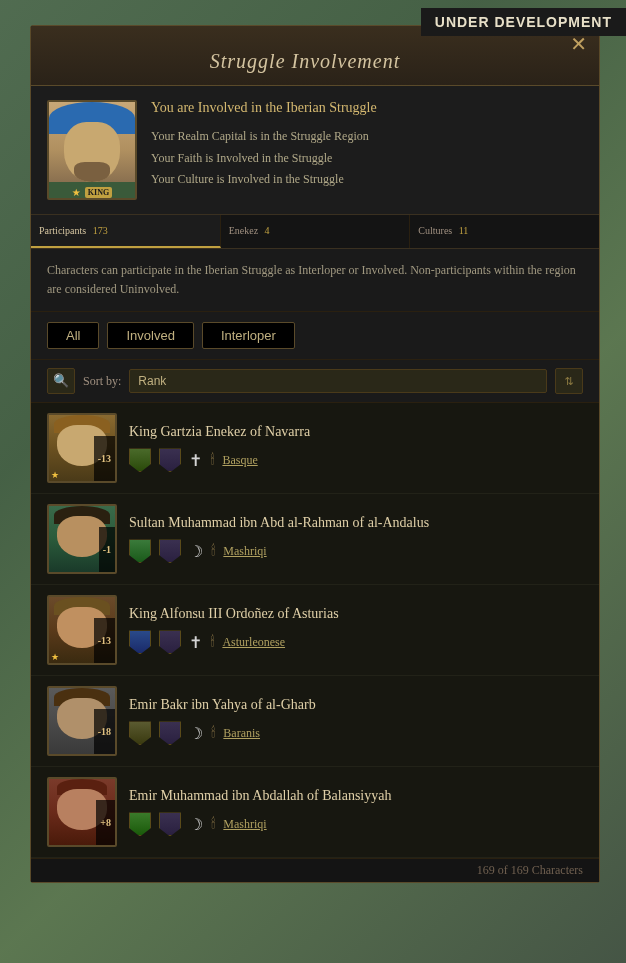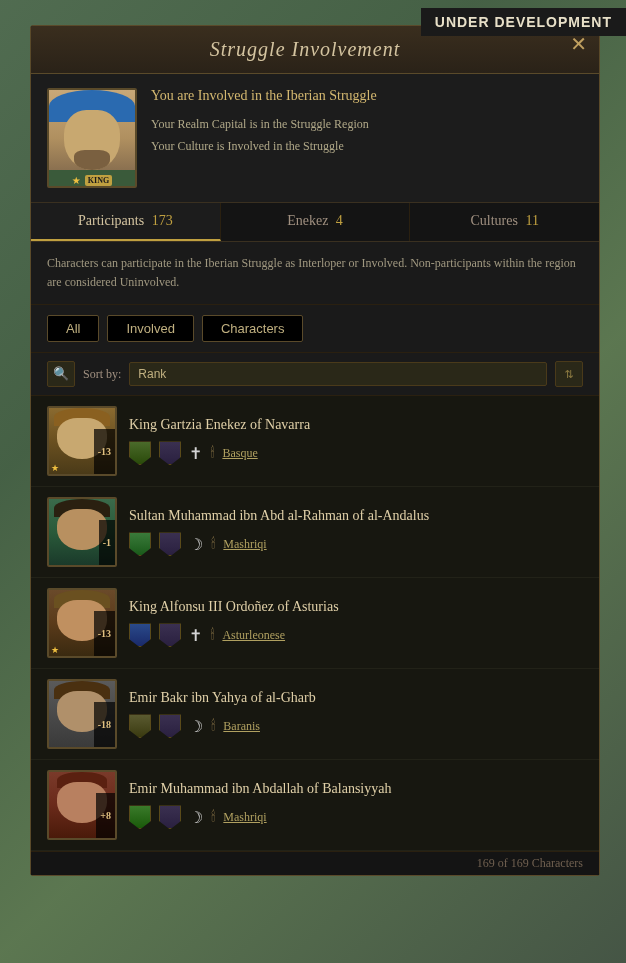--- a/index.html
+++ b/index.html
@@ -40,21 +40,21 @@
       left: 30px;
       width: 570px;
       background: #1c1c1c;
       border: 1px solid #5a4a2a;
       border-radius: 3px;
       z-index: 10;
     }
 
     .panel-header {
       background: linear-gradient(180deg, #3a2e1e 0%, #2a2218 100%);
-      padding: 12px 40px 12px 20px;
+      padding: 24px 40px 12px 20px;
       border-bottom: 1px solid #5a4a2a;
       text-align: center;
       position: relative;
     }
 
     .panel-title {
       color: #d4c4a0;
       font-size: 20px;
       font-style: italic;
       letter-spacing: 1px;
@@ -165,23 +165,22 @@
 
     .tabs-row {
       display: flex;
       background: #141414;
       border-bottom: 1px solid #3a3020;
     }
 
     .tab {
       flex: 1;
       padding: 10px 8px;
-      text-align: center;
       color: #a09080;
-      font-size: 14px;
+      font-size: 10px;
       cursor: pointer;
       border-right: 1px solid #2a2010;
     }
 
     .tab:last-child { border-right: none; }
 
     .tab.active {
       background: #1c1c1c;
       color: #d4c4a0;
       border-bottom: 2px solid #c0a040;
@@ -425,20 +424,21 @@
       </div>
       <div class="avatar-bottom">
         <span class="star-icon">★</span>
         <span class="rank-badge">KING</span>
       </div>
     </div>
 
     <div class="identity-text">
       <div class="involved-title">You are Involved in the Iberian Struggle</div>
       <div class="detail-line">Your Realm Capital is in the Struggle Region</div>
+      <div class="detail-line">Your Faith is Involved in the Struggle</div>
       <div class="detail-line">Your Culture is Involved in the Struggle</div>
     </div>
   </div>
 
   <div class="tabs-row">
     <div class="tab active">
       <span>Participants</span>
       <span class="tab-count">173</span>
     </div>
     <div class="tab">
@@ -449,21 +449,21 @@
       <span>Cultures</span>
       <span class="tab-count">11</span>
     </div>
   </div>
 
   <div class="filter-desc">Characters can participate in the Iberian Struggle as Interloper or Involved. Non-participants within the region are considered Uninvolved.</div>
 
   <div class="filter-buttons">
     <button class="filter-btn">All</button>
     <button class="filter-btn">Involved</button>
-    <button class="filter-btn">Characters</button>
+    <button class="filter-btn">Interloper</button>
   </div>
 
   <div class="sort-row">
     <div class="search-icon-box">🔍</div>
     <span class="sort-label">Sort by:</span>
     <select class="sort-dropdown">
       <option>Rank</option>
     </select>
     <div class="sort-icon-box">⇅</div>
   </div>

